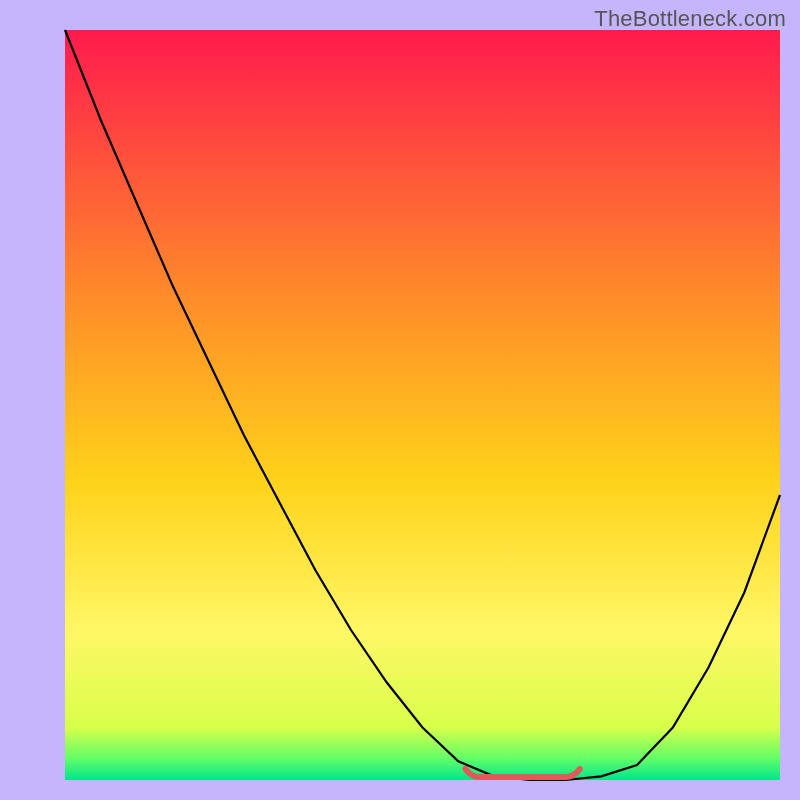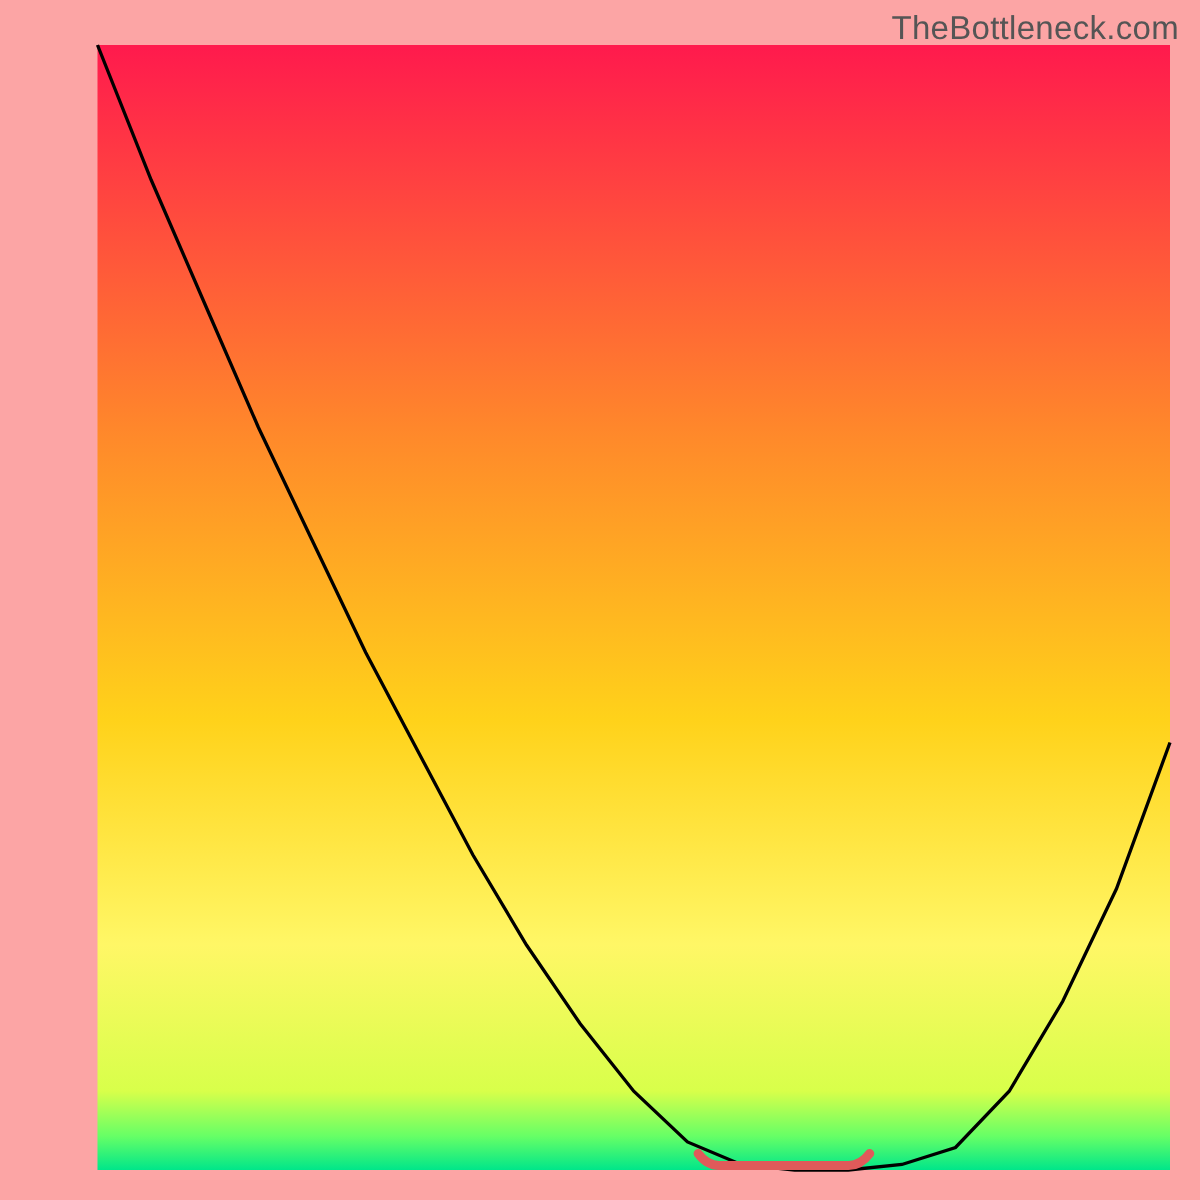--- a/index.html
+++ b/index.html
@@ -8,21 +8,21 @@
     width: 800px;
     height: 800px;
     background: #000;
     overflow: hidden;
     font-family: Arial, Helvetica, sans-serif;
   }
   .frame {
     position: relative;
     width: 800px;
     height: 800px;
-    background: #fca5a5;
+    background: #c4b5fd;
   }
   .watermark {
     position: absolute;
     top: 6px;
     right: 14px;
     color: #555;
     font-size: 22px;
     letter-spacing: 0.2px;
     z-index: 5;
     font-weight: 500;

